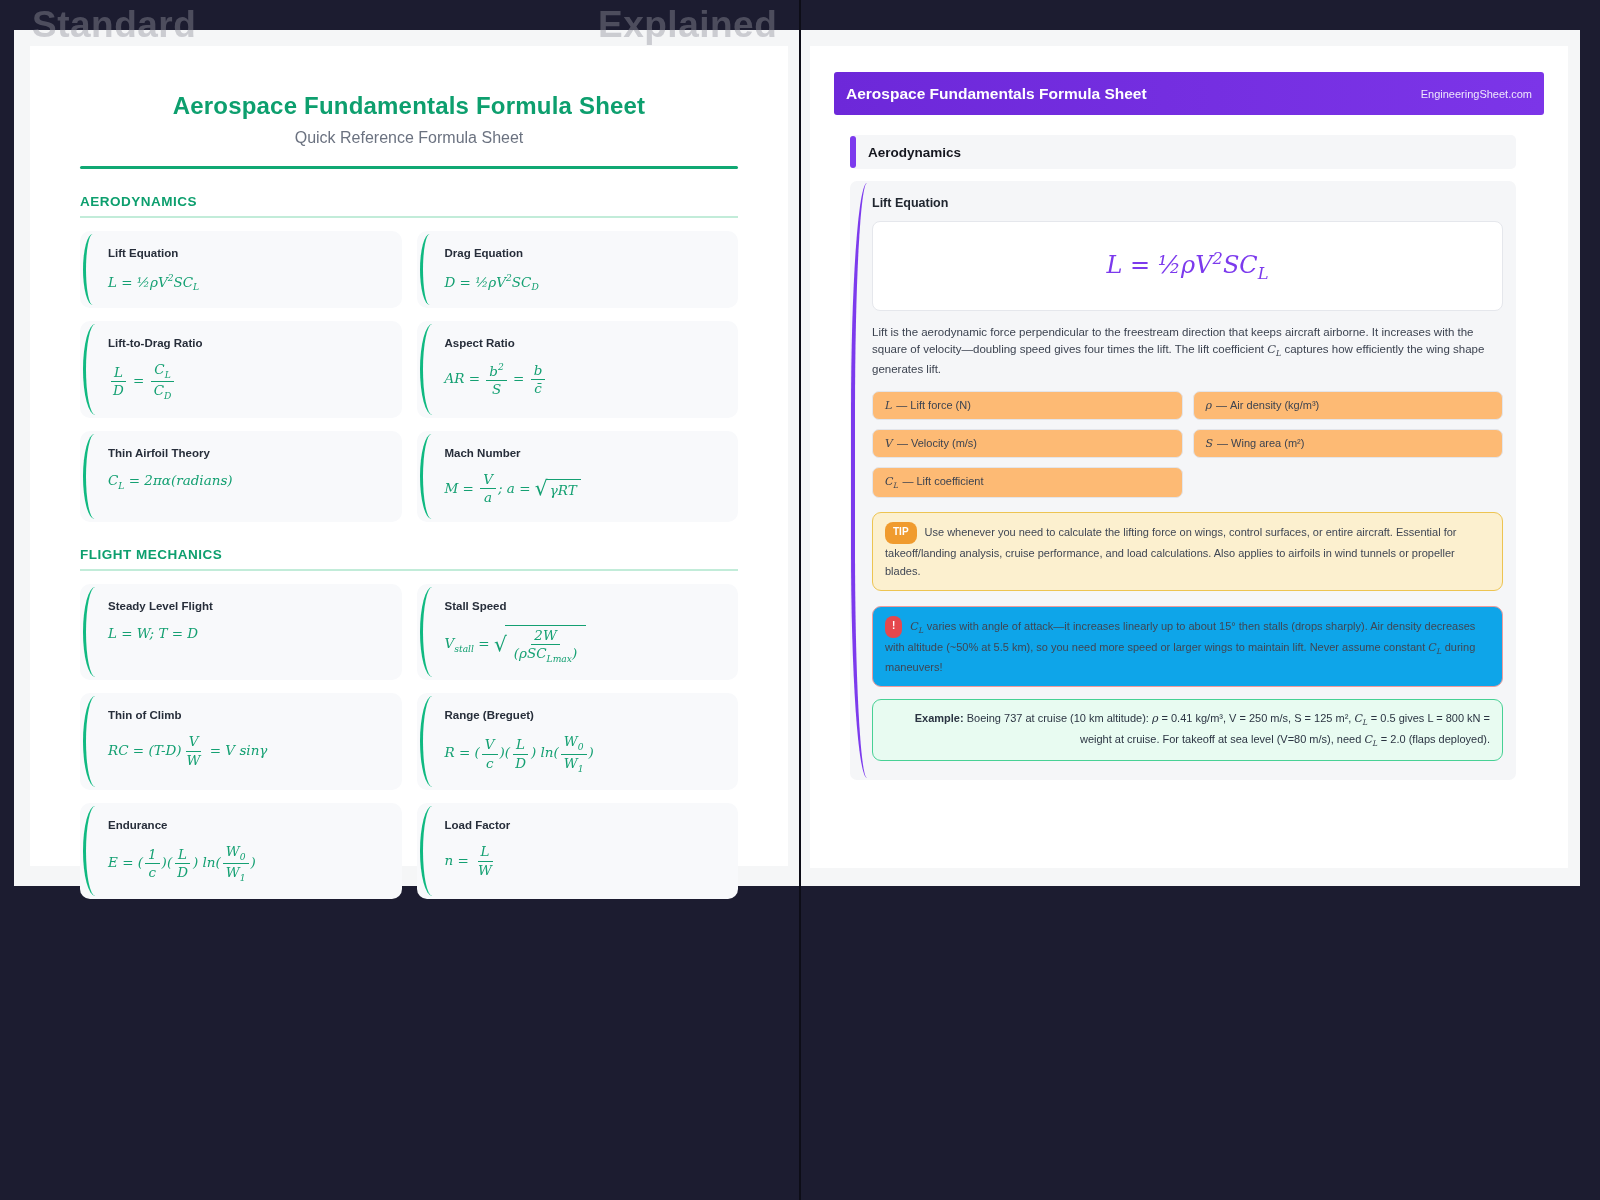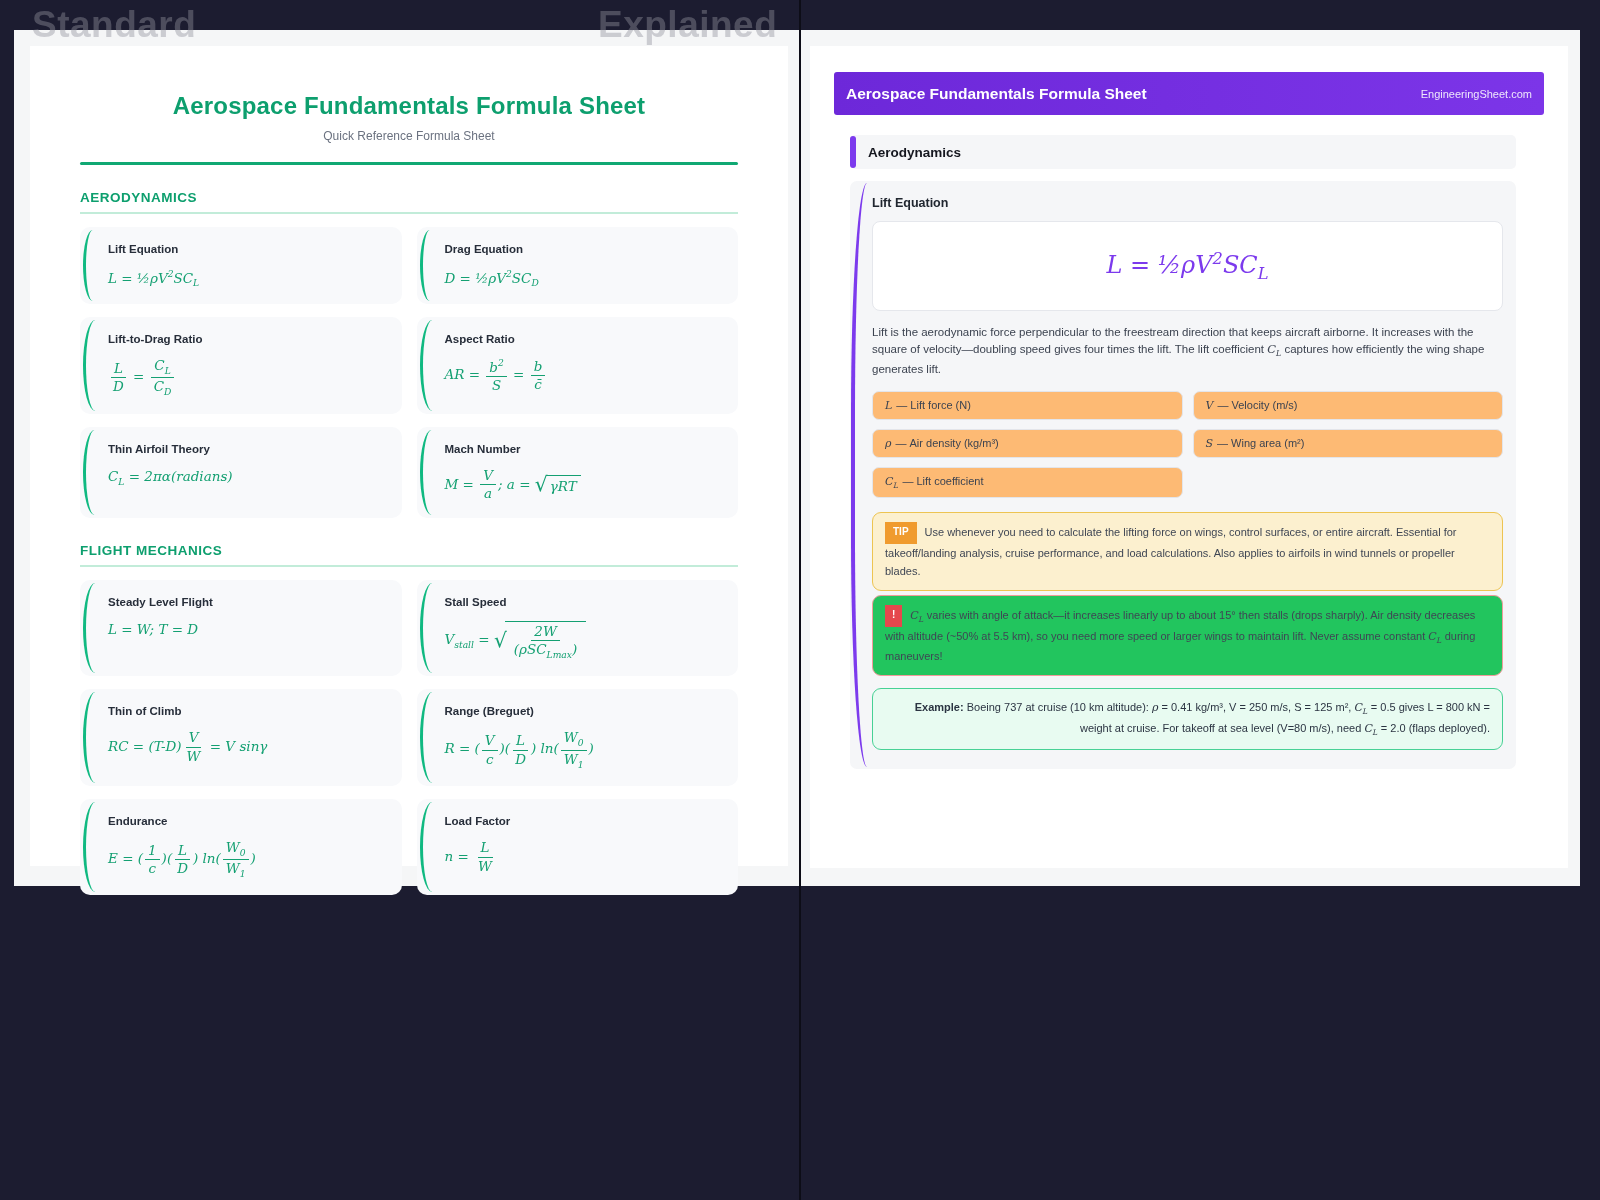--- a/index.html
+++ b/index.html
@@ -13,21 +13,21 @@
   .sheet{position:absolute;background:#ffffff;box-sizing:border-box;}
   .pane-left .sheet{left:16px;right:11px;top:16px;bottom:20px;padding:46px 50px 0;}
   .pane-right .sheet{left:9px;right:12px;top:16px;bottom:18px;padding:26px 24px 0;}
   .pane-label{position:absolute;top:4px;font-size:37px;font-weight:700;
               color:rgba(145,146,158,0.42);letter-spacing:0.5px;z-index:5;}
   .label-standard{left:32px;}
   .label-explained{left:598px;}
 
   
   .std-title{margin:0;text-align:center;font-size:24px;font-weight:700;color:#0d9f6e;letter-spacing:0.2px;}
-  .std-subtitle{margin:9px 0 0;text-align:center;font-size:12px;color:#6b7280;}
+  .std-subtitle{margin:9px 0 0;text-align:center;font-size:16px;color:#6b7280;}
   .title-rule{height:3px;background:#10a873;margin-top:19px;border:none;border-radius:2px;}
   .sec-head{margin:25px 0 0;font-size:13.5px;font-weight:700;color:#0d9f6e;letter-spacing:0.5px;
             padding-bottom:7px;border-bottom:2px solid #c2ecd9;}
   .grid{display:grid;grid-template-columns:1fr 1fr;gap:13px 15px;margin-top:13px;}
   .fcard{position:relative;background:#f8f9fb;border-radius:10px;padding:16px 16px 16px 28px;
          min-height:77px;box-sizing:border-box;}
   .fcard-title{font-size:11.5px;font-weight:700;color:#272e3a;}
   .formula{font-family:"DejaVu Serif",serif;font-style:italic;}
   .fcard .formula{margin-top:13px;font-size:13.5px;color:#14a072;}
   .paren{position:absolute;left:3px;top:3px;bottom:3px;width:13px;
@@ -54,23 +54,23 @@
                display:flex;align-items:center;justify-content:center;}
   .formula-big{font-family:"DejaVu Serif",serif;font-style:italic;font-size:24px;color:#7c3aed;}
   .desc{margin-top:13px;font-size:11.5px;line-height:1.52;color:#3c4350;}
   .vars{display:grid;grid-template-columns:1fr 1fr;gap:9px 10px;margin-top:13px;}
   .var{background:#fdba74;border:1px solid #e3e5ea;border-radius:7px;padding:7px 12px;
        font-size:11px;color:#3c4350;}
   .var-sym{font-family:"DejaVu Serif",serif;font-style:italic;margin-right:4px;}
   .note{margin-top:14px;border-radius:9px;padding:9px 12px 10px;font-size:11px;line-height:1.65;
         color:#3f4654;}
   .note-tip{background:#fcf0cf;border:1.5px solid #edc452;}
-  .note-warn{background:#22c55e;border:1.5px solid #f09b9b;margin-top:4px;}
+  .note-warn{background:#0ea5e9;border:1.5px solid #f09b9b;margin-top:15px;}
   .note-example{background:#e8fbf1;border:1.5px solid #47d195;margin-top:12px;color:#2b3442;text-align:right;}
-  .badge{display:inline-block;font-weight:700;font-size:10px;color:#ffffff;border-radius:0;
+  .badge{display:inline-block;font-weight:700;font-size:10px;color:#ffffff;border-radius:8px;
          margin-right:8px;vertical-align:1px;}
   .badge-tip{background:#f09b2e;padding:2px 8px 3px;}
   .badge-warn{background:#e5484d;padding:2px 7px 3px;}
   .example-label{font-weight:700;}
 
   
   .mfrac{display:inline-flex;flex-direction:column;align-items:center;vertical-align:middle;
          margin:0 2px;text-align:center;line-height:1.15;}
   .mfrac .mnum{border-bottom:1px solid currentColor;padding:0 3px 1px;}
   .mfrac .mden{padding:1px 3px 0;}
@@ -230,24 +230,24 @@
           <span class="formula-big">L = ½ρV<sup>2</sup>SC<sub>L</sub></span>
         </div>
 
         <p class="desc">Lift is the aerodynamic force perpendicular to the freestream direction that keeps aircraft airborne. It increases with the square of velocity—doubling speed gives four times the lift. The lift coefficient <span class="mvar">C<sub>L</sub></span> captures how efficiently the wing shape generates lift.</p>
 
         <div class="vars">
           <div class="var">
             <span class="var-sym">L</span><span>— Lift force (N)</span>
           </div>
           <div class="var">
+            <span class="var-sym">ρ</span><span>— Air density (kg/m³)</span>
+          </div>
+          <div class="var">
             <span class="var-sym">V</span><span>— Velocity (m/s)</span>
-          </div>
-          <div class="var">
-            <span class="var-sym">ρ</span><span>— Air density (kg/m³)</span>
           </div>
           <div class="var">
             <span class="var-sym">S</span><span>— Wing area (m²)</span>
           </div>
           <div class="var">
             <span class="var-sym">C<sub>L</sub></span><span>— Lift coefficient</span>
           </div>
         </div>
 
         <div class="note note-tip">

